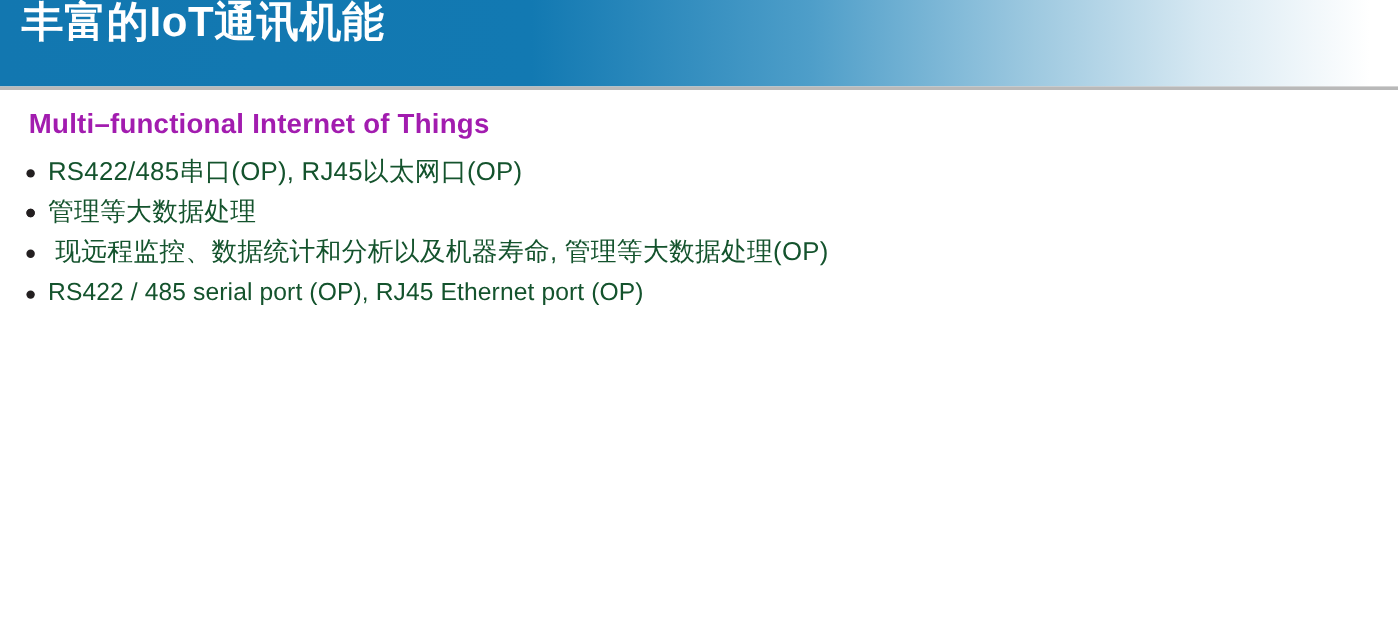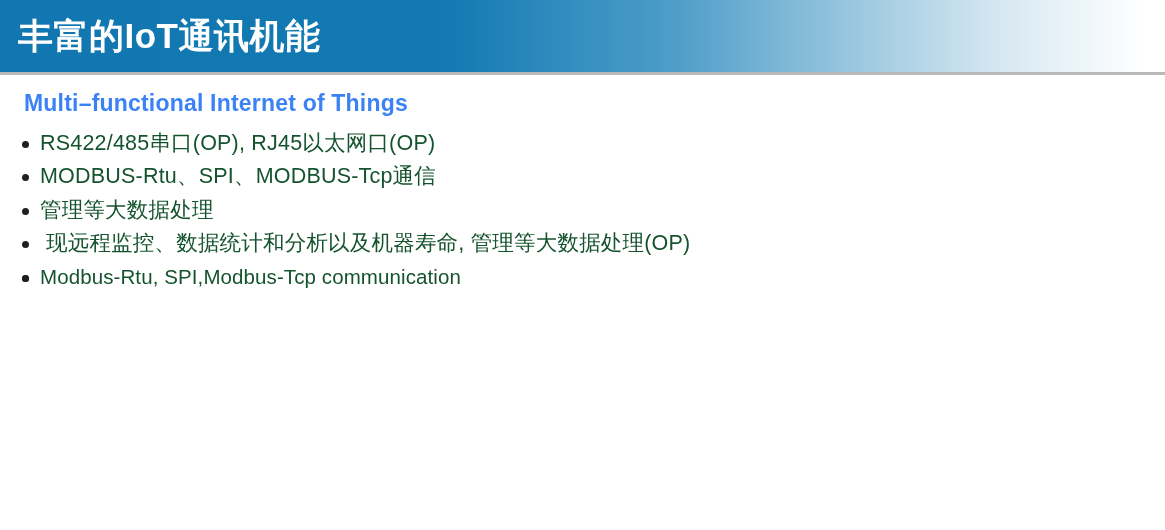--- a/index.html
+++ b/index.html
@@ -18,21 +18,20 @@
     width: 1165px;
     height: 530px;
     box-sizing: border-box;
   }
   .header-band {
     position: relative;
     width: 1165px;
     height: 72px;
     background: linear-gradient(to right, #1277b0 0%, #1279b2 38%, #4e9ec9 58%, #9ec9e0 74%, #d6e8f2 86%, #ffffff 98%);
     display: flex;
-    align-items: center;
   }
   .header-title {
     color: #ffffff;
     font-size: 35px;
     font-weight: bold;
     letter-spacing: 0.5px;
     padding-left: 18px;
     line-height: 1.1;
     white-space: nowrap;
   }
@@ -41,21 +40,21 @@
     left: 0;
     top: 72px;
     width: 1165px;
     height: 3px;
     background: #b9b9b9;
   }
   .content {
     padding: 18px 0 0 14px;
   }
   .subtitle {
-    color: #3b82f6;
+    color: #a21caf;
     font-size: 23px;
     font-weight: bold;
     letter-spacing: 0.2px;
     margin: 0 0 12px 10px;
     line-height: 1.2;
   }
   ul.bullets {
     list-style: none;
     margin: 0;
     padding: 0;
@@ -110,36 +109,32 @@
 
     <div class="subtitle">Multi–functional Internet of Things</div>
 
     <ul class="bullets cn-block">
       <li>
         <span class="dot"></span>
         <span class="line-cn">RS422/485串口(OP), RJ45以太网口(OP)</span>
       </li>
       <li>
         <span class="dot"></span>
-        <span class="line-cn">MODBUS-Rtu、SPI、MODBUS-Tcp通信</span>
       </li>
       <li>
         <span class="dot"></span>
         <span class="line-cn">管理等大数据处理</span>
       </li>
       <li>
         <span class="dot"></span>
         <span class="line-cn cont">现远程监控、数据统计和分析以及机器寿命, 管理等大数据处理(OP)</span>
       </li>
     </ul>
 
     <ul class="bullets en-block">
       <li>
         <span class="dot"></span>
-      </li>
-      <li>
-        <span class="dot"></span>
-        <span class="line-en">Modbus-Rtu, SPI,Modbus-Tcp communication</span>
+        <span class="line-en">RS422 / 485 serial port (OP), RJ45 Ethernet port (OP)</span>
       </li>
     </ul>
 
   </div>
 </div>
 
 </body></html>

